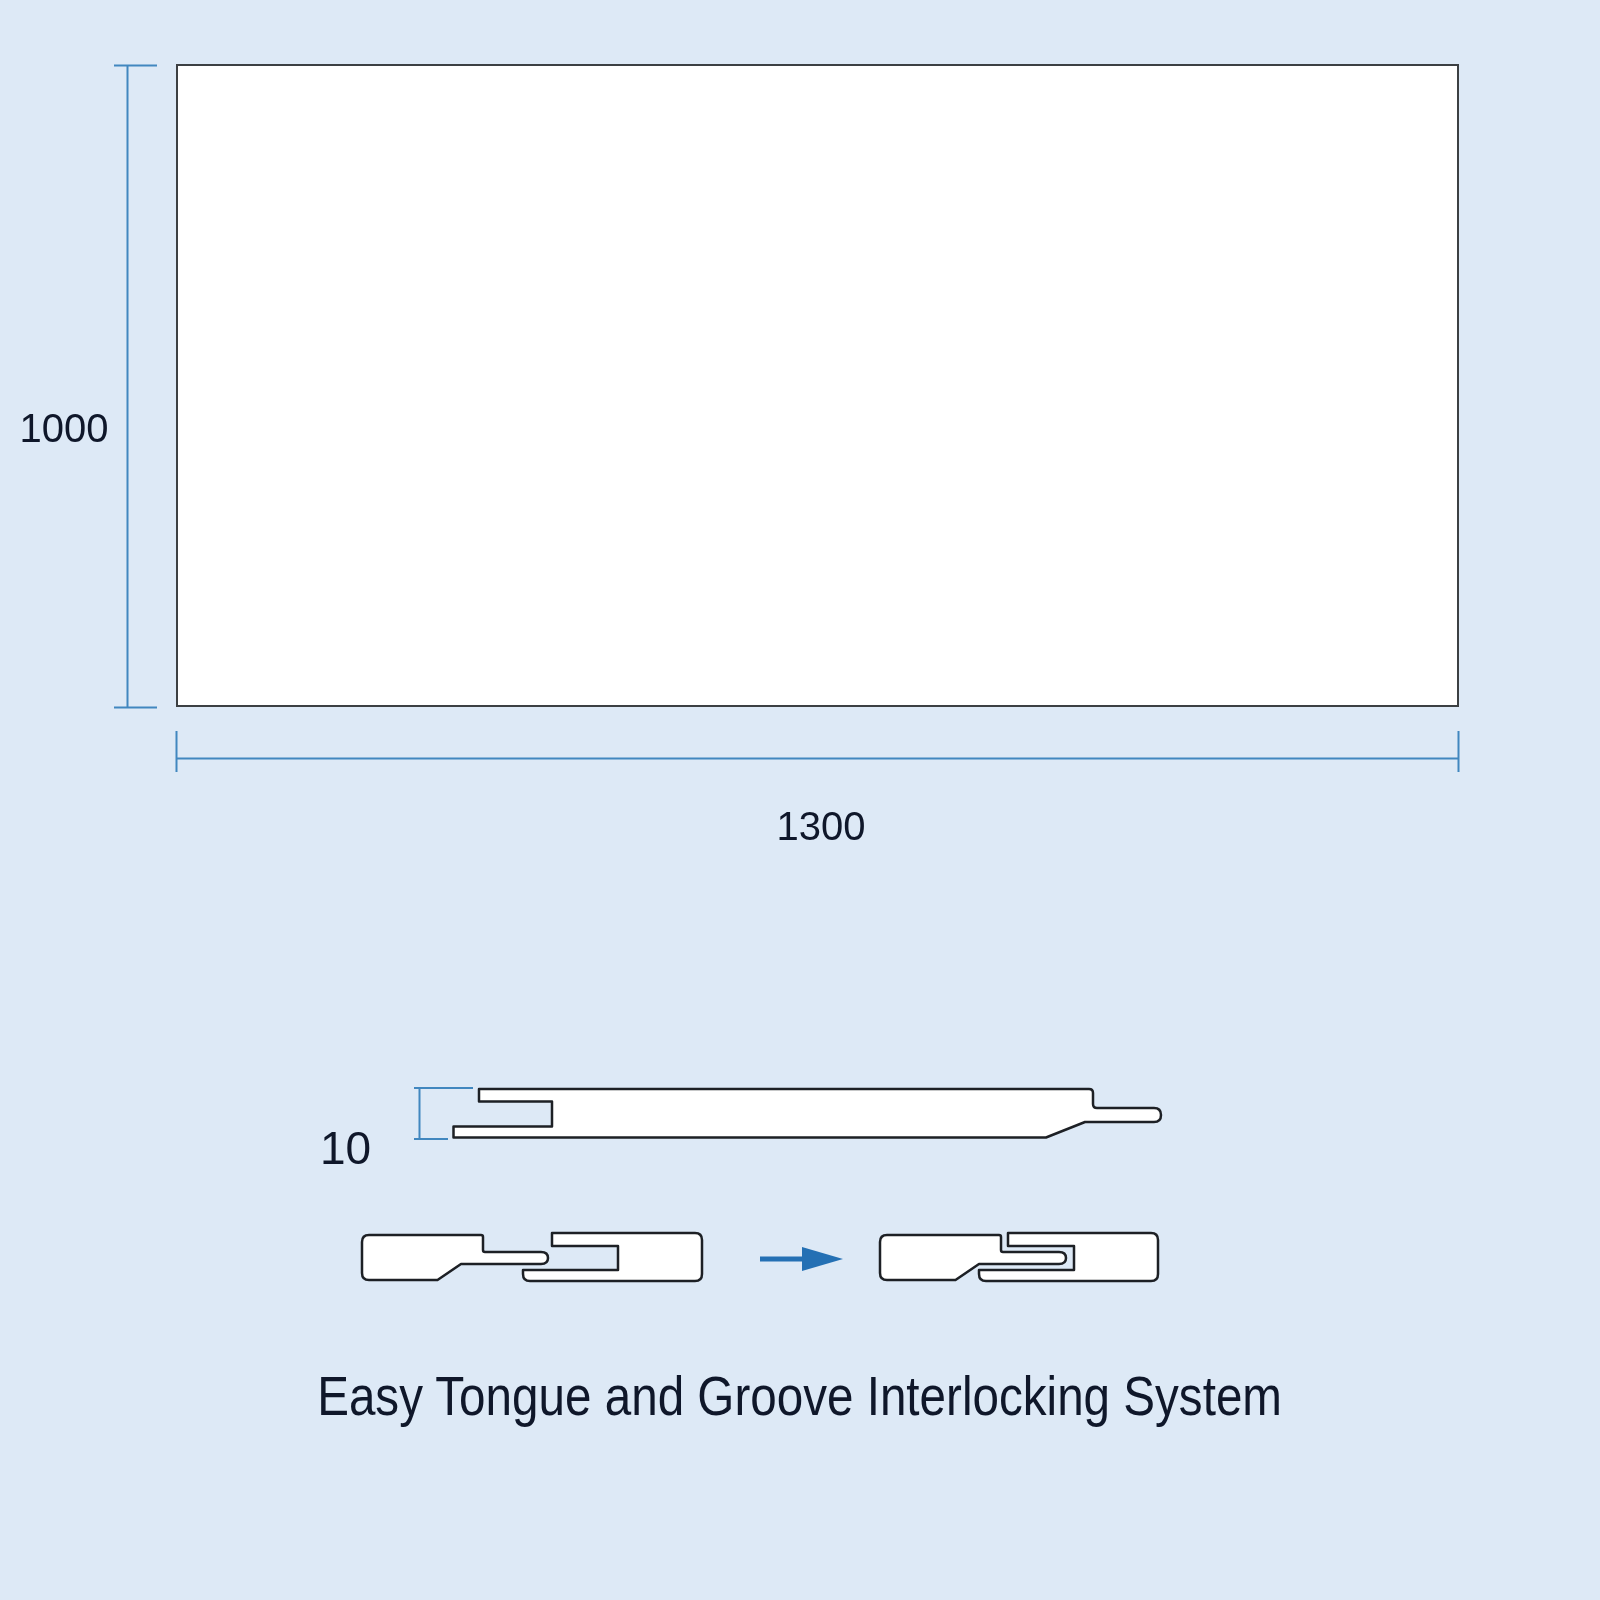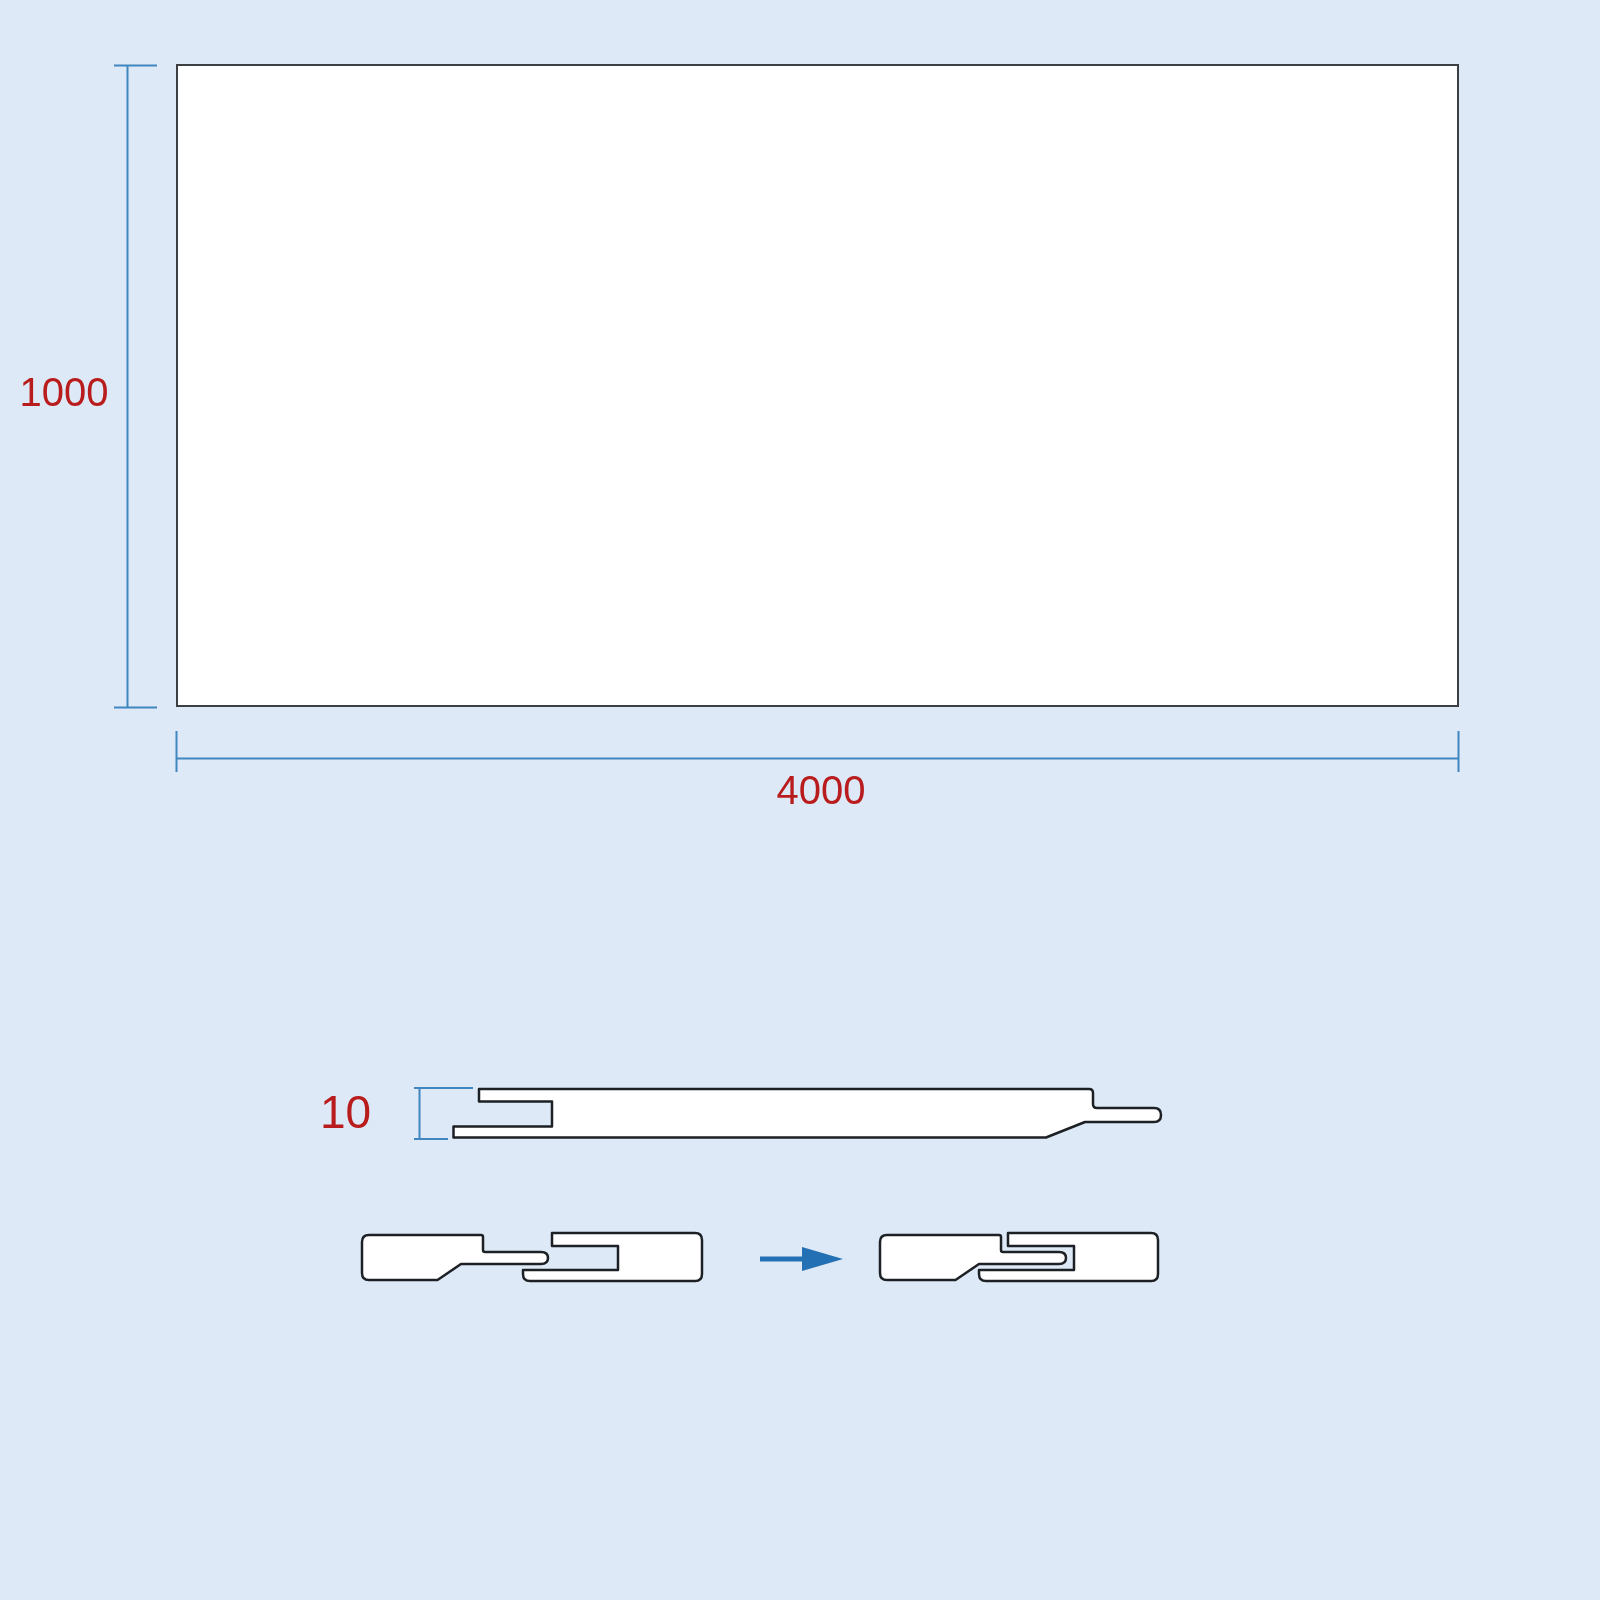--- a/index.html
+++ b/index.html
@@ -14,23 +14,24 @@
     position:absolute;
     left:176px;top:64px;
     width:1283px;height:643px;
     box-sizing:border-box;
     background:#ffffff;
     border:2px solid #3c4043;
   }
   svg.layer{position:absolute;left:0;display:block;}
   .lbl{
     position:absolute;
-    color:#b91c1c;
+    color:#0f172a;
     line-height:1;
     white-space:nowrap;
+    margin-top:36px;
   }
   .dim-height{left:18px;top:372px;width:92px;text-align:center;font-size:40px;}
   .dim-width{left:741px;top:770px;width:160px;text-align:center;font-size:40px;}
   .thickness-note{left:122px;top:911px;font-size:37px;}
   .dim-thickness{left:320px;top:1089px;width:88px;font-size:46px;}
   .caption{left:0;top:1332px;width:1600px;text-align:center;font-size:56px;}
   .caption .squeeze{display:inline-block;transform:scaleX(0.85);transform-origin:50% 50%;}
   .footnote{left:0;top:1506px;width:1600px;text-align:center;font-size:44px;}
   .footnote .squeeze{display:inline-block;transform:scaleX(0.94);transform-origin:50% 50%;}
 </style>
@@ -40,21 +41,21 @@
 <div class="canvas">
 
   <div class="panel"></div>
 
   <svg class="layer" style="top:0;" width="1600" height="820" viewBox="0 0 1600 820">
     <path d="M127.5 65 V707 M114 65.5 H157 M114 707.5 H157" stroke="#4187bf" stroke-width="2" fill="none"></path>
     <path d="M176 758.5 H1459 M176.5 731 V772 M1458.5 731 V772" stroke="#4187bf" stroke-width="2" fill="none"></path>
   </svg>
 
   <div class="lbl dim-height">1000</div>
-  <div class="lbl dim-width">4000</div>
+  <div class="lbl dim-width">1300</div>
 
   <svg class="layer" style="top:1040px;" width="1600" height="120" viewBox="0 1040 1600 120">
     <path d="M419.5 1087 V1140 M414 1088 H473 M414 1139 H448" stroke="#4187bf" stroke-width="2" fill="none"></path>
     <path d="M479 1089 H1089 Q1093 1089 1093 1093 V1104 Q1093 1108 1097 1108 H1154
              Q1161 1108 1161 1115 Q1161 1122 1154 1122 H1085 L1046 1137.5 H453.5
              V1126.5 H552 V1101.5 H479 Z" fill="#ffffff" stroke="#1d2025" stroke-width="2.5" stroke-linejoin="round"></path>
   </svg>
 
   <div class="lbl dim-thickness">10</div>
 
@@ -71,15 +72,18 @@
       <path d="M802 1247 L843 1259 L802 1271 Z" fill="#2470b4"></path>
     </g>
 
     <path d="M887 1235 H999 Q1001 1235 1001 1237 V1250 Q1001 1252 1003 1252 H1059
              Q1066 1252 1066 1258 Q1066 1264 1059 1264 H979 L955.5 1280 H887
              Q880 1280 880 1273 V1242 Q880 1235 887 1235 Z" fill="#ffffff" stroke="#1d2025" stroke-width="2.5" stroke-linejoin="round"></path>
     <path d="M1008 1233 H1151 Q1158 1233 1158 1240 V1274 Q1158 1281 1151 1281 H986
              Q979 1281 979 1274 V1270 H1074 V1246 H1008 Z" fill="#ffffff" stroke="#1d2025" stroke-width="2.5" stroke-linejoin="round"></path>
   </svg>
 
+  <div class="lbl caption">
+    <span class="squeeze">Easy Tongue and Groove Interlocking System</span>
+  </div>
 
 
 </div>
 
 </body></html>

